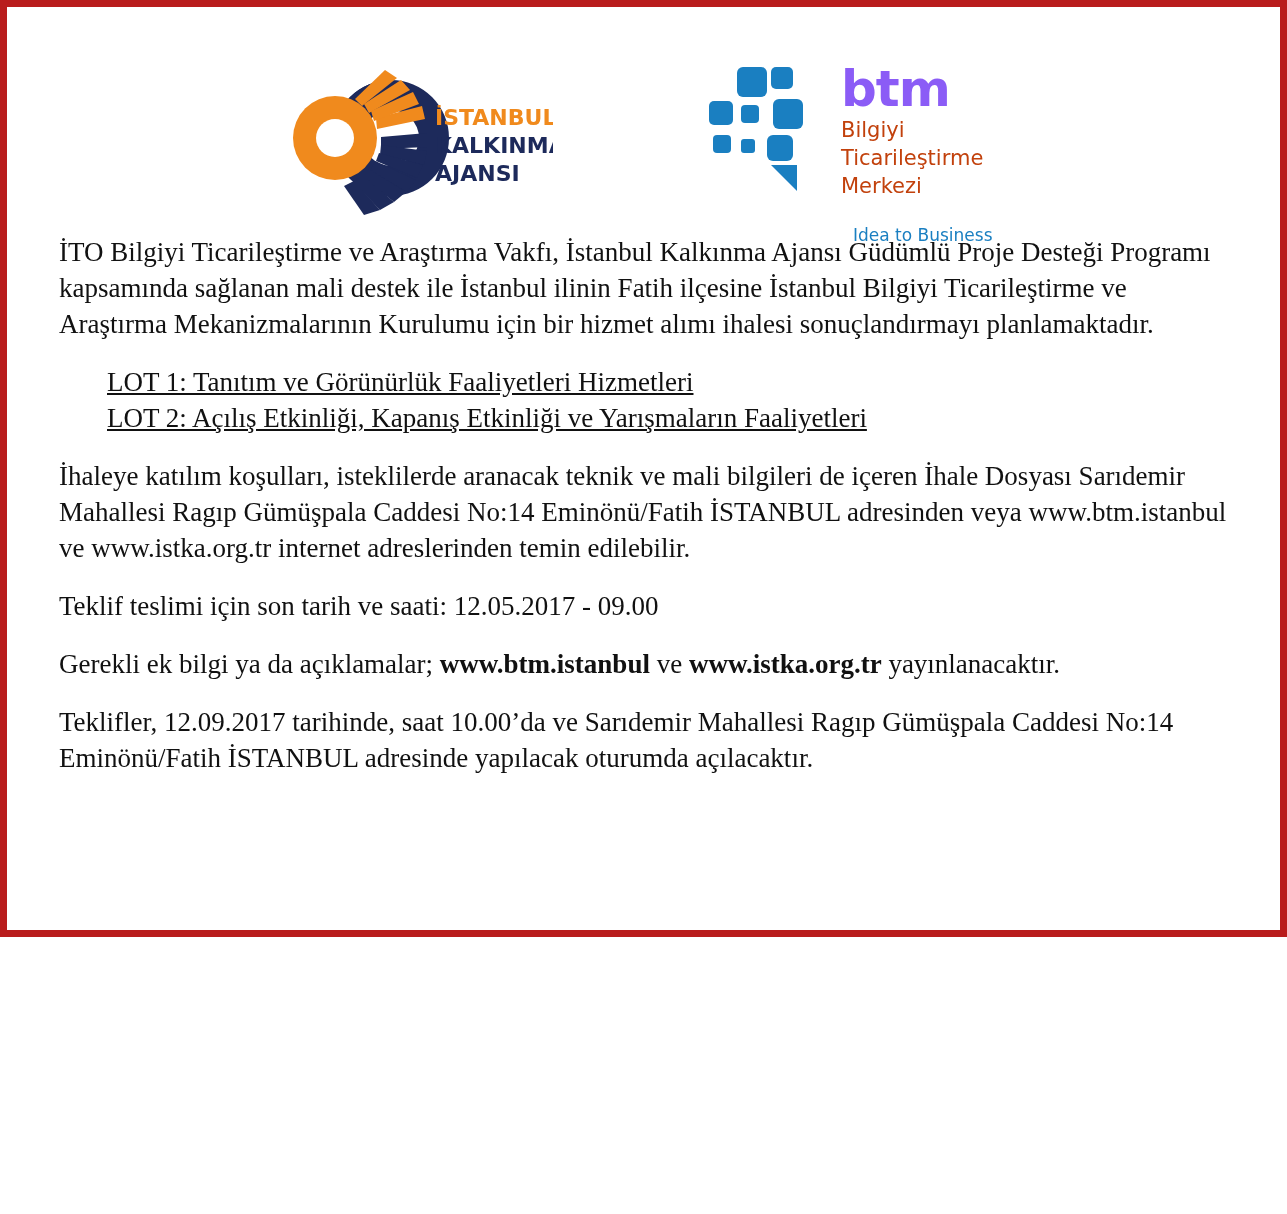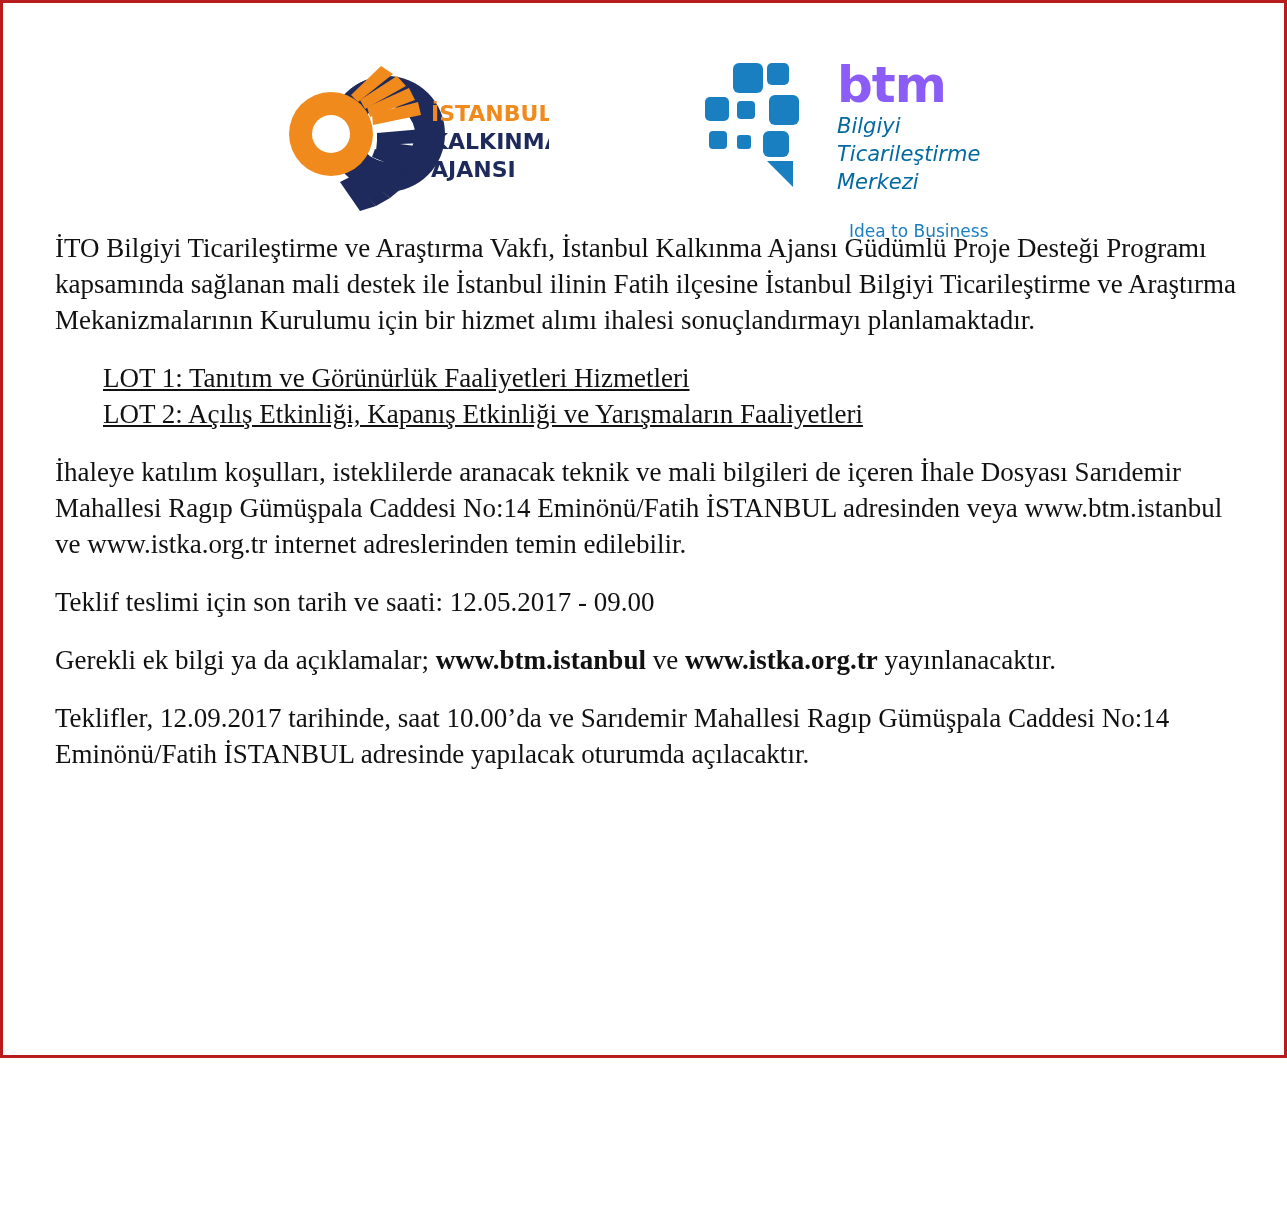--- a/index.html
+++ b/index.html
@@ -10,23 +10,23 @@
   body {
     width: 1287px;
     height: 1214px;
     font-family: "Liberation Serif", serif;
     color: #111111;
     overflow: hidden;
   }
   .page {
     position: relative;
     width: 1287px;
-    height: 1058px;
+    height: 937px;
     box-sizing: border-box;
-    border: 3px solid #b91c1c;
+    border: 7px solid #b91c1c;
     background: #ffffff;
   }
   .inner {
     position: absolute;
     left: 0; top: 0; right: 0; bottom: 0;
     padding: 22px 44px 0 44px;
     box-sizing: border-box;
   }
 
   
@@ -58,24 +58,23 @@
     font-family: "DejaVu Sans", sans-serif;
     font-size: 50px;
     font-weight: bold;
     color: #8b5cf6;
     line-height: 52px;
     letter-spacing: -1px;
   }
   .btm-sub {
     font-family: "DejaVu Sans", sans-serif;
     font-size: 21px;
-    color: #0369a1;
+    color: #c2410c;
     line-height: 26px;
     margin-top: 2px;
-    font-style: italic;
   }
   .btm-tag {
     position: absolute;
     left: 152px;
     top: 168px;
     font-family: "DejaVu Sans", sans-serif;
     font-size: 17px;
     color: #1a7fc1;
   }
 

